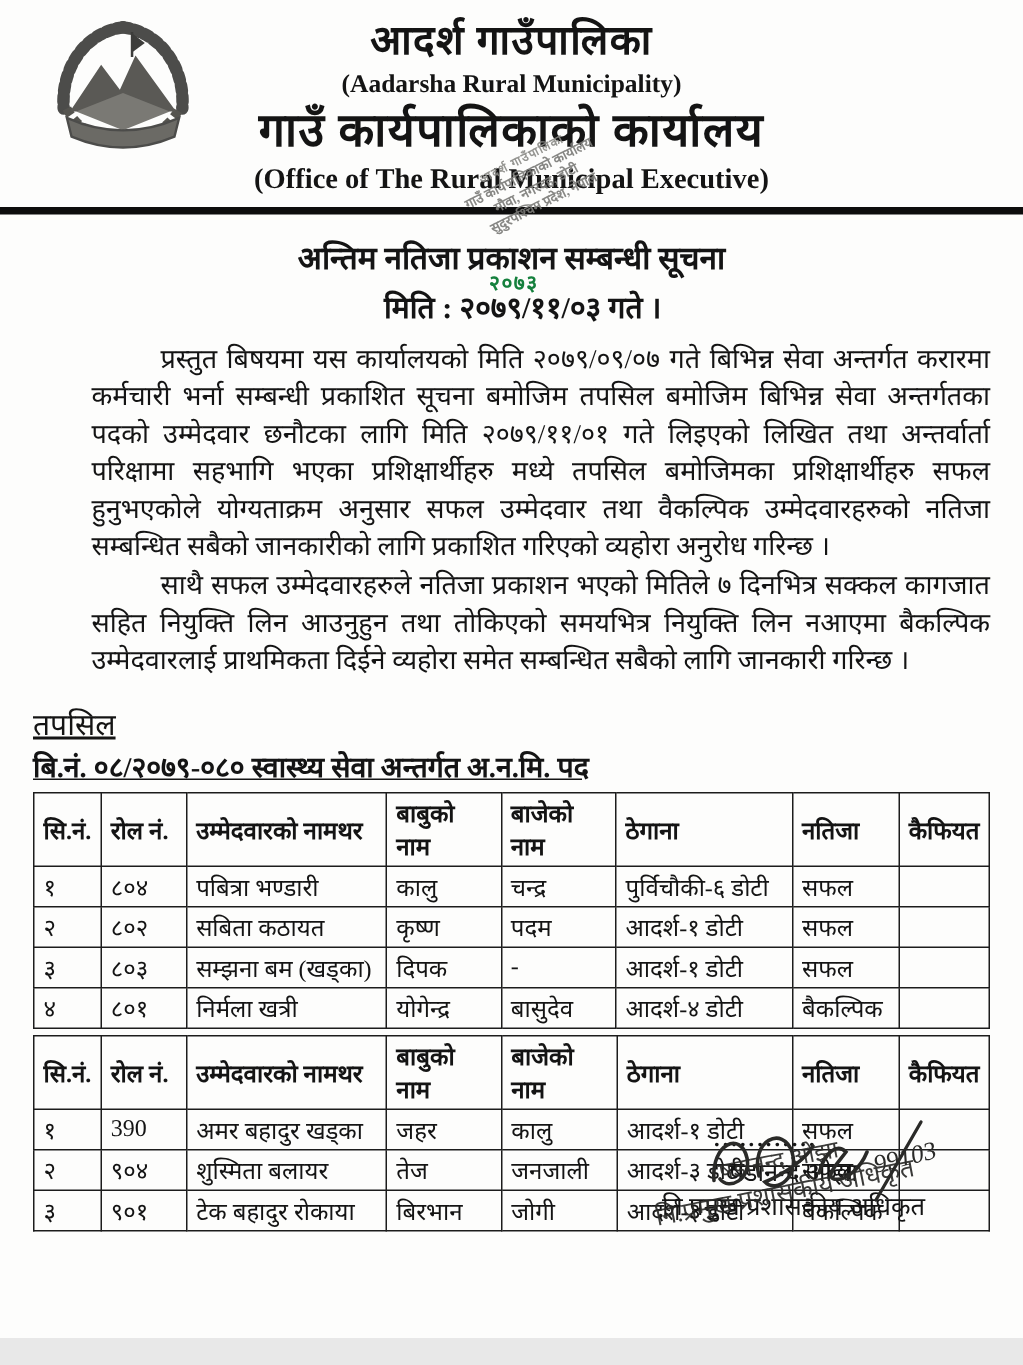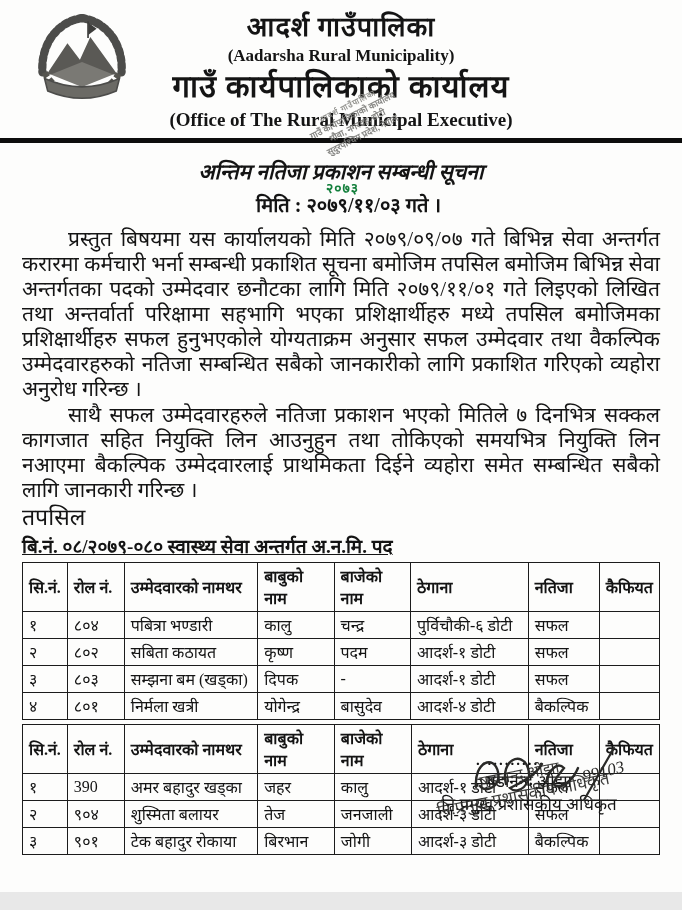--- a/index.html
+++ b/index.html
@@ -39,31 +39,31 @@
   
   .ref-row {
     display: flex; justify-content: space-between;
     padding: 4px 22px 0 22px; font-weight: bold; font-size: 17px; line-height: 23px;
   }
   .ref-right { text-align: right; }
 
   .rule { margin-top: 6px; border-top: 4px solid #0d0d0d; border-bottom: 1px solid #0d0d0d; height: 2px; }
 
   
-  .subject { text-align: center; font-size: 21px; font-weight: bold; margin-top: 14px; font-style: italic; }
+  .subject { text-align: center; font-size: 21px; font-weight: bold; margin-top: 14px; }
   .date-line { text-align: center; font-size: 20px; font-weight: bold; margin-top: 6px; padding-left: 15px; }
 
   
   .body-text { padding: 0 22px; }
   .para {
-    font-size: 21px; line-height: 25px; text-align: justify;
-    text-indent: 46px; margin-top: 9px;
+    font-size: 18px; line-height: 25px; text-align: justify;
+    text-indent: 46px; margin-top: 9px; margin-left: 39px;
   }
   .para.second { margin-top: 1px; }
-  .tapsil { font-size: 23px; line-height: 24px; margin-top: 3px; }
+  .tapsil { font-size: 20px; line-height: 24px; margin-top: 19px; text-decoration: underline; }
 
   .tbl-caption {
     font-size: 19px; font-weight: bold; text-decoration: underline;
     margin-top: 6px; line-height: 22px;
   }
   .tbl-caption.second { margin-top: 16px; }
 
   table.results {
     width: 100%; border-collapse: collapse; margin-top: 4px;
     font-size: 16px;

